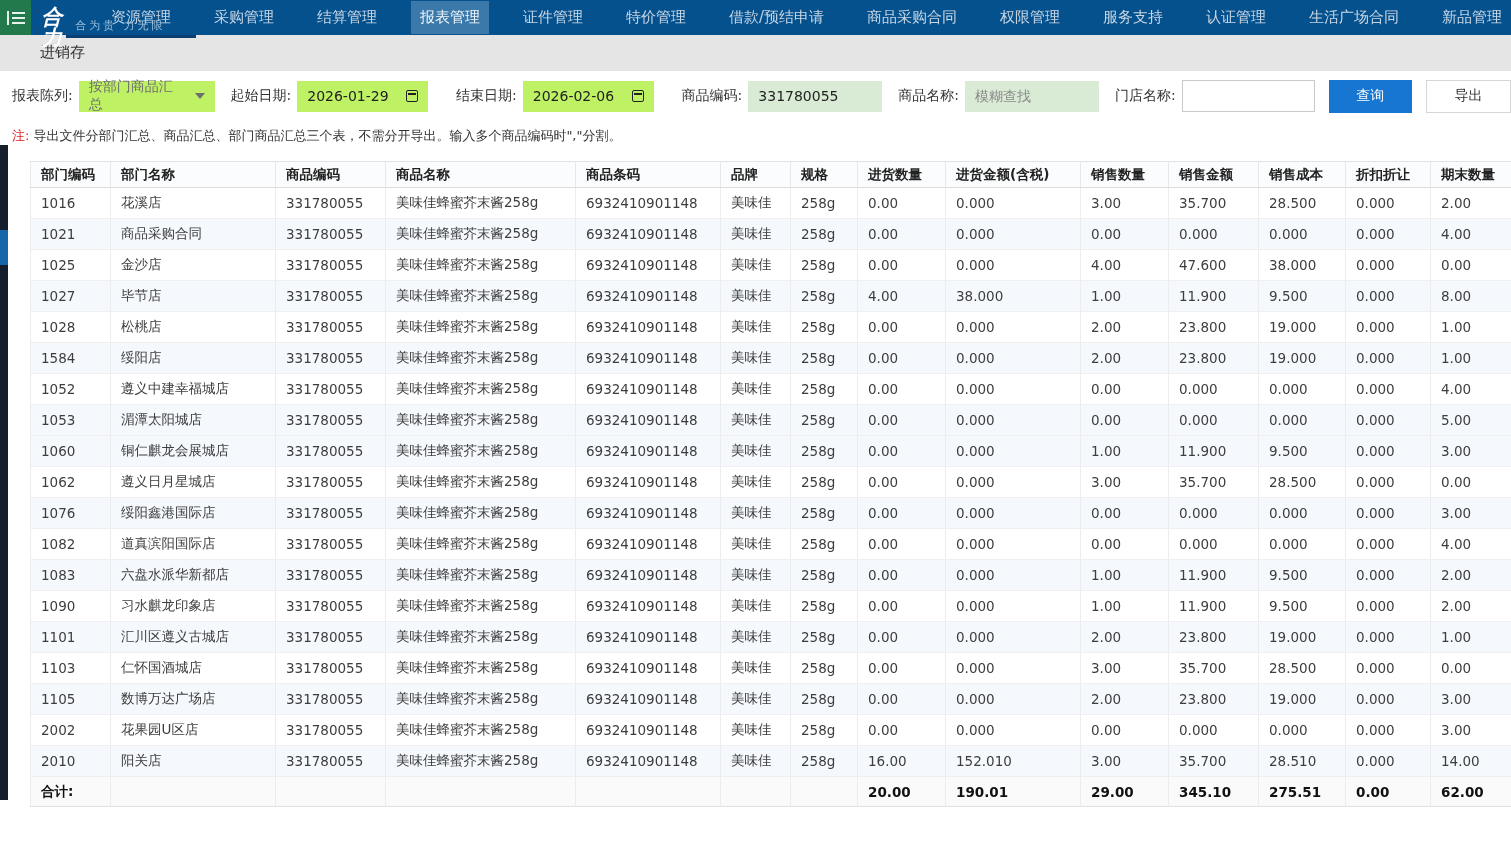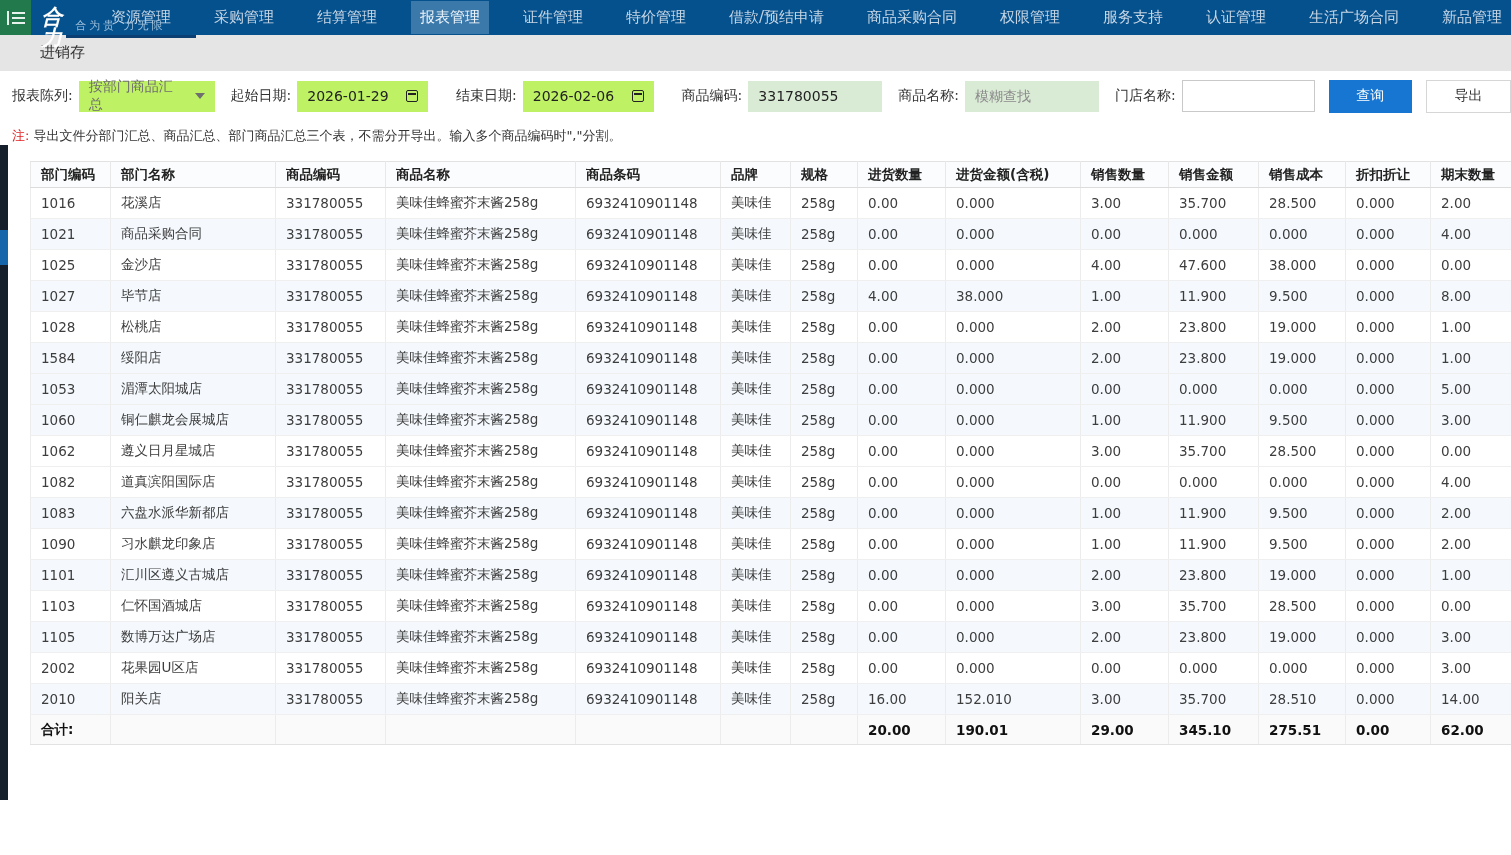--- a/index.html
+++ b/index.html
@@ -272,20 +272,36 @@
           <td>美味佳</td>
           <td>258g</td>
           <td>0.00</td>
           <td>0.000</td>
           <td>2.00</td>
           <td>23.800</td>
           <td>19.000</td>
           <td>0.000</td>
           <td>1.00</td>
         </tr>
+        <tr>
+          <td>1052</td>
+          <td>遵义中建幸福城店</td>
+          <td>331780055</td>
+          <td>美味佳蜂蜜芥末酱258g</td>
+          <td>6932410901148</td>
+          <td>美味佳</td>
+          <td>258g</td>
+          <td>0.00</td>
+          <td>0.000</td>
+          <td>0.00</td>
+          <td>0.000</td>
+          <td>0.000</td>
+          <td>0.000</td>
+          <td>4.00</td>
+        </tr>
         <tr class="alt">
           <td>1053</td>
           <td>湄潭太阳城店</td>
           <td>331780055</td>
           <td>美味佳蜂蜜芥末酱258g</td>
           <td>6932410901148</td>
           <td>美味佳</td>
           <td>258g</td>
           <td>0.00</td>
           <td>0.000</td>
@@ -319,20 +335,36 @@
           <td>6932410901148</td>
           <td>美味佳</td>
           <td>258g</td>
           <td>0.00</td>
           <td>0.000</td>
           <td>3.00</td>
           <td>35.700</td>
           <td>28.500</td>
           <td>0.000</td>
           <td>0.00</td>
+        </tr>
+        <tr class="alt">
+          <td>1076</td>
+          <td>绥阳鑫港国际店</td>
+          <td>331780055</td>
+          <td>美味佳蜂蜜芥末酱258g</td>
+          <td>6932410901148</td>
+          <td>美味佳</td>
+          <td>258g</td>
+          <td>0.00</td>
+          <td>0.000</td>
+          <td>0.00</td>
+          <td>0.000</td>
+          <td>0.000</td>
+          <td>0.000</td>
+          <td>3.00</td>
         </tr>
         <tr>
           <td>1082</td>
           <td>道真滨阳国际店</td>
           <td>331780055</td>
           <td>美味佳蜂蜜芥末酱258g</td>
           <td>6932410901148</td>
           <td>美味佳</td>
           <td>258g</td>
           <td>0.00</td>

